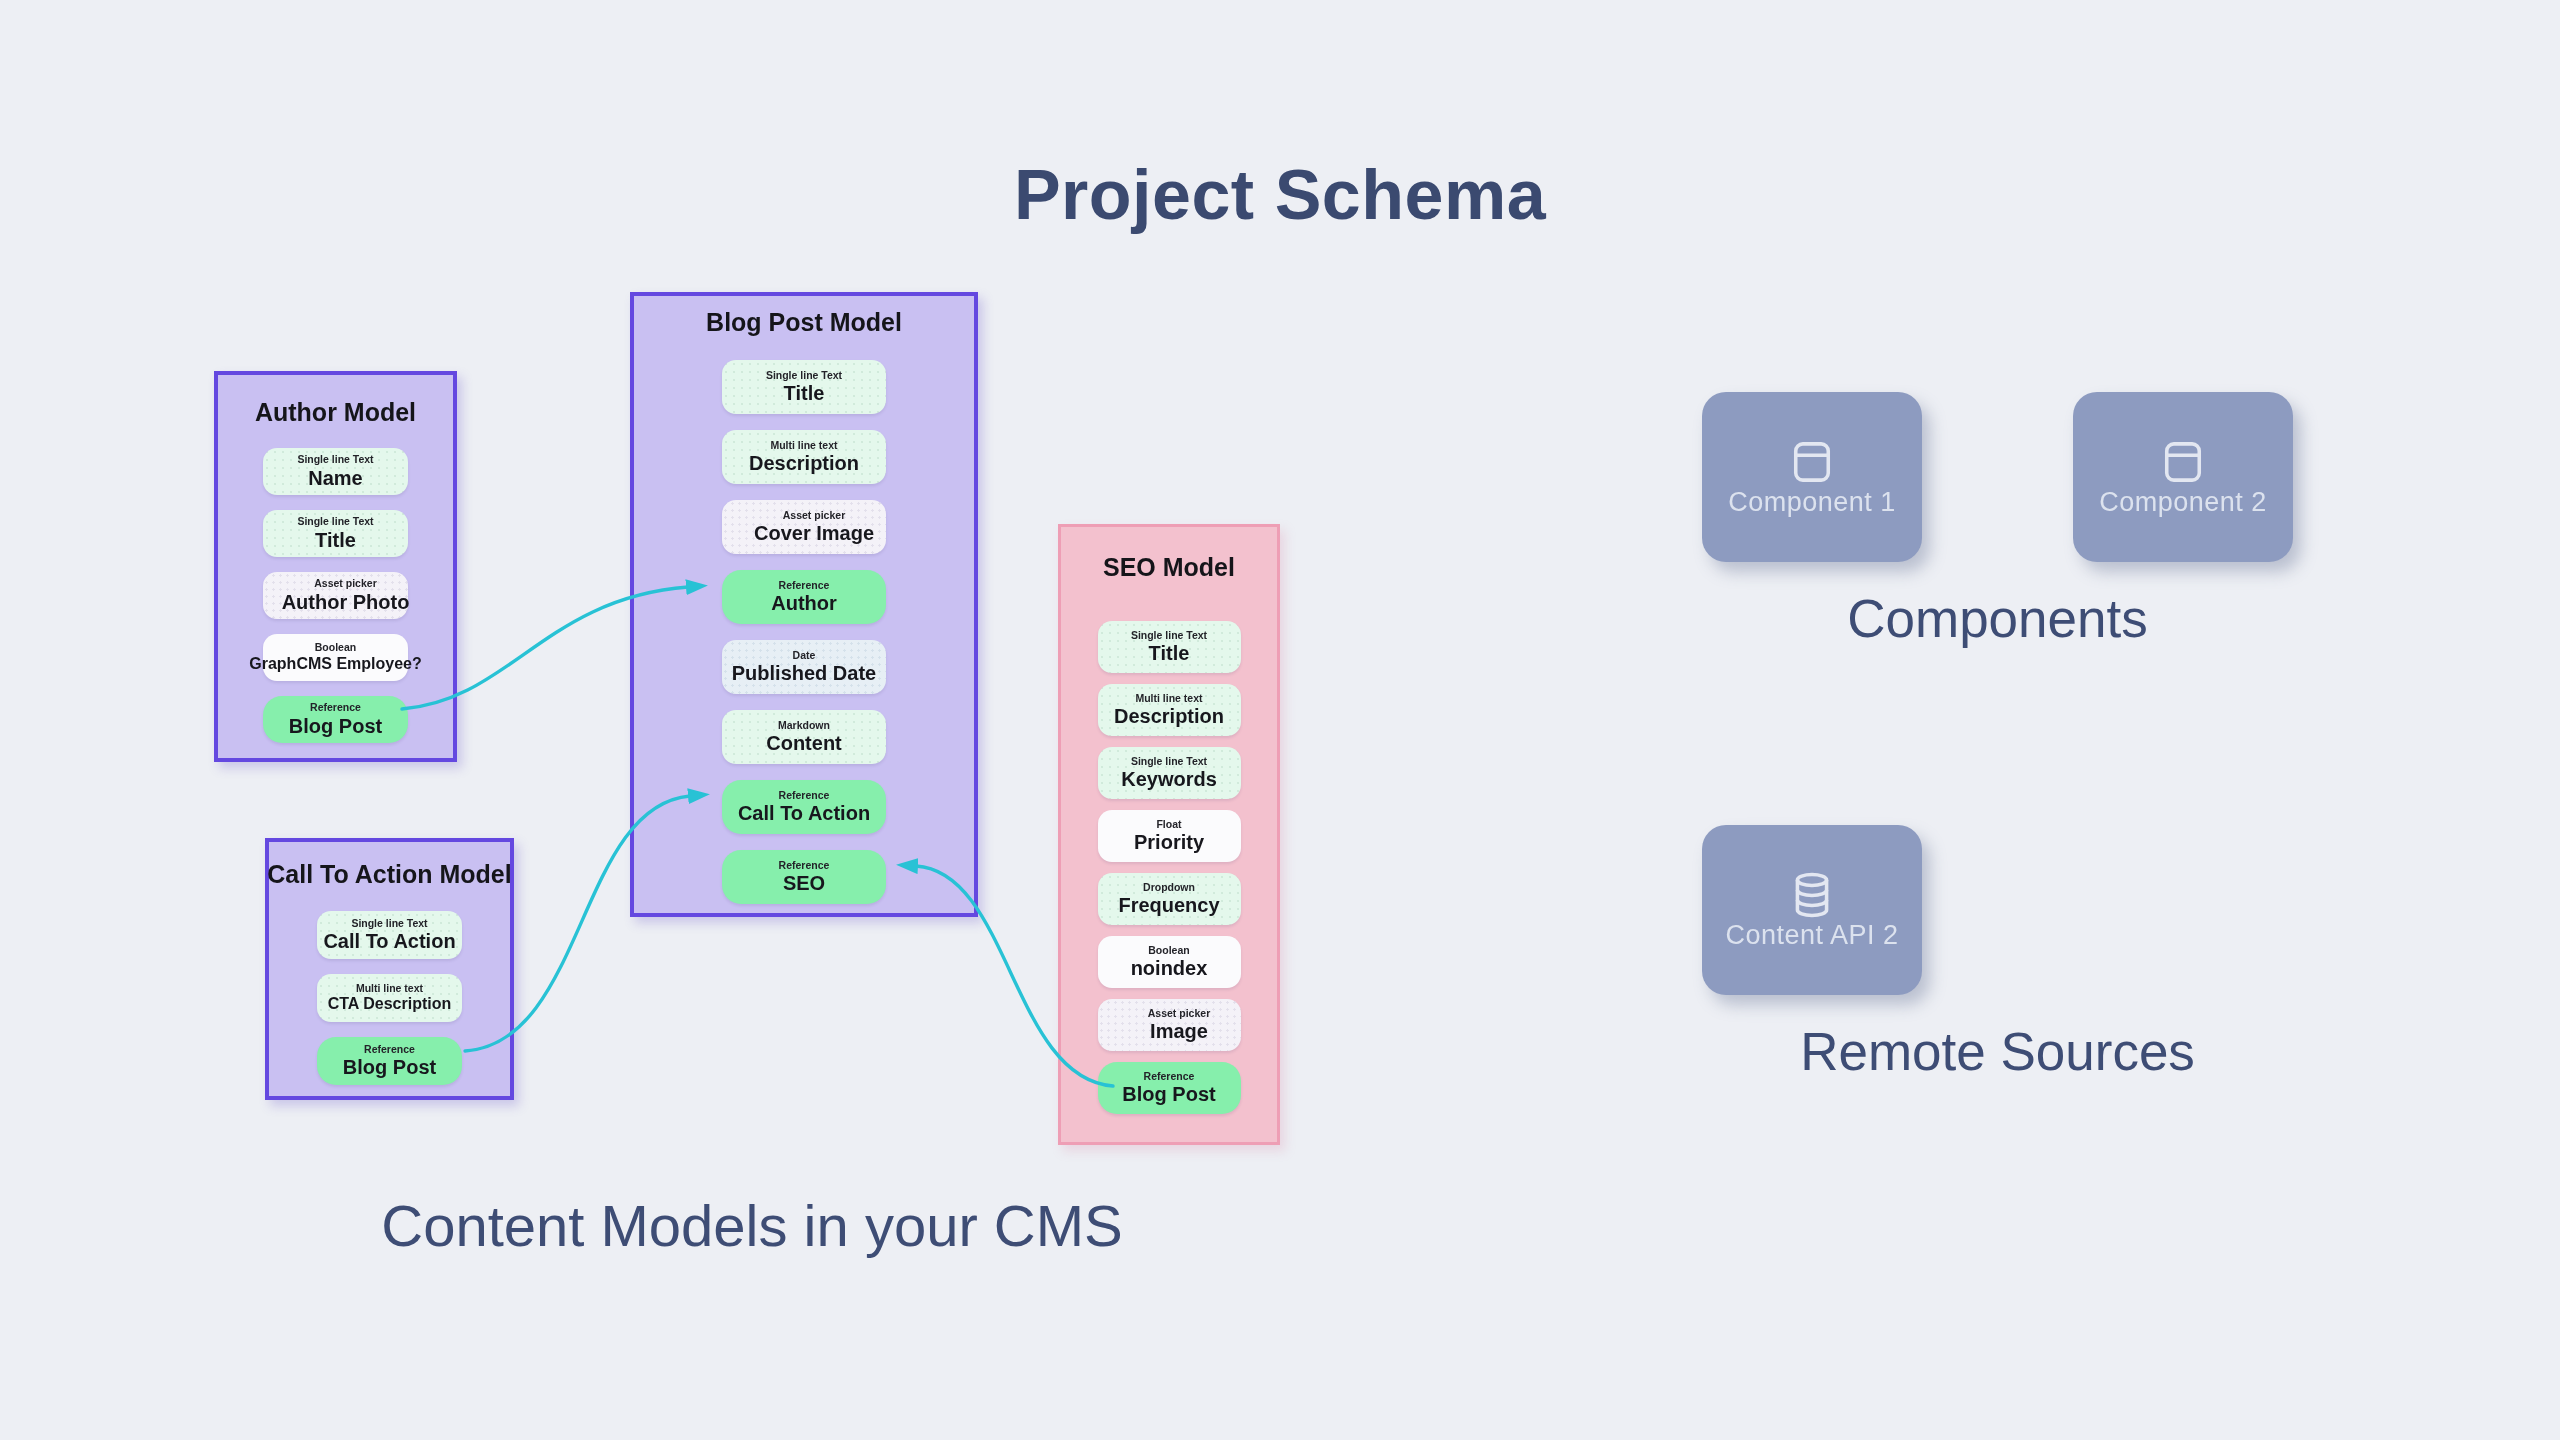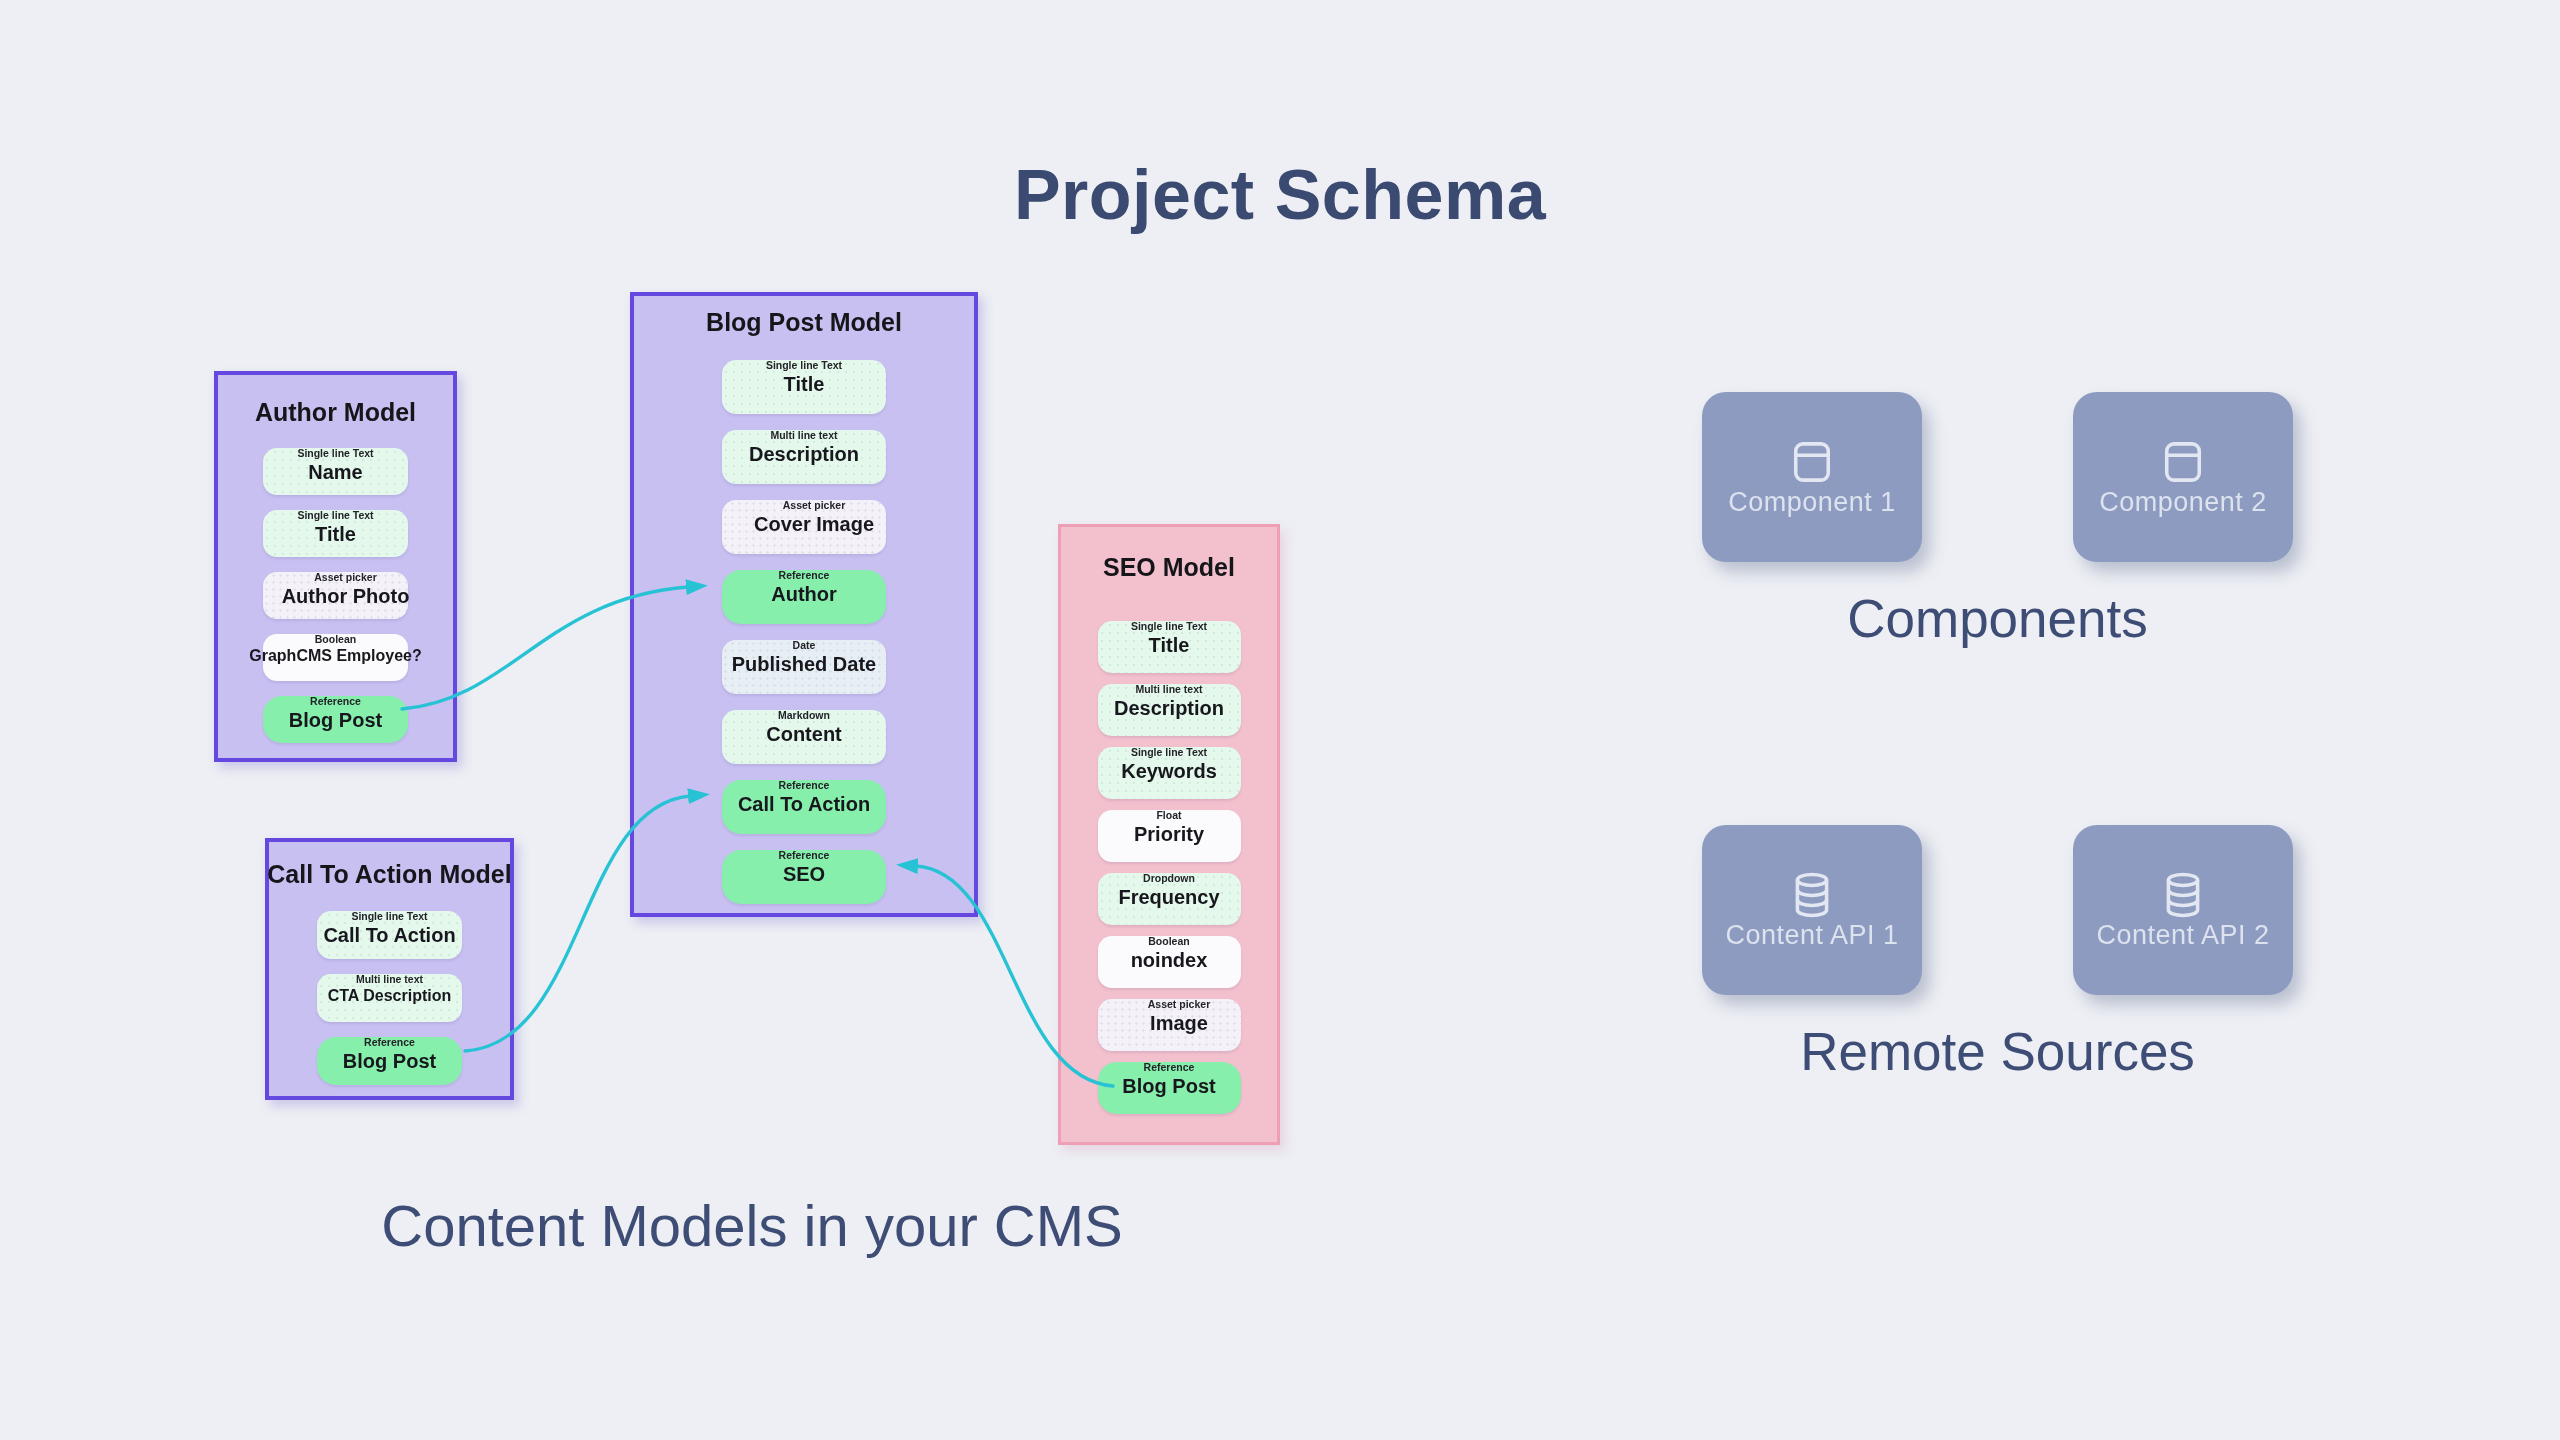--- a/index.html
+++ b/index.html
@@ -35,21 +35,21 @@
     background: #f3c1ce; border: 3px solid #ee9eb5;
     box-shadow: 5px 6px 10px rgba(220, 140, 170, 0.25);
   }
   .model-title {
     margin: 12px; font-size: 25px; font-weight: 700; color: #15151a;
     white-space: nowrap;
   }
   .fields { display: flex; flex-direction: column; align-items: center; }
   .field {
     box-sizing: border-box; border-radius: 14px;
-    display: flex; flex-direction: column; align-items: center; justify-content: flex-start;
+    display: flex; flex-direction: column; align-items: center; justify-content: center;
     gap: 2px; box-shadow: 0 2px 3px rgba(40, 30, 90, 0.10);
   }
   .field-type { font-size: 10.5px; font-weight: 700; color: #232329; line-height: 1; }
   .field-name { font-size: 20px; font-weight: 700; color: #17171d; line-height: 1.1; white-space: nowrap; }
   .field-name.small { font-size: 16px; }
 
   .variant-mint   { background: #e4f8ec;
                     background-image: radial-gradient(rgba(140,185,160,0.22) 1px, transparent 1.3px);
                     background-size: 8px 8px; }
   .variant-white  { background: #fbfbfd; }
@@ -251,29 +251,20 @@
 
   <div class="group group-remote">
     <div class="cards">
         <div class="bigcard">
           <svg viewBox="0 0 24 24" fill="none" stroke="#e3e7f1" stroke-width="1.7">
             <ellipse cx="12" cy="4.8" rx="7" ry="2.6"></ellipse>
             <path d="M5 4.8 v14.4 c0 1.45 3.15 2.6 7 2.6 s7 -1.15 7 -2.6 V4.8"></path>
             <path d="M5 9.6 c0 1.45 3.15 2.6 7 2.6 s7 -1.15 7 -2.6"></path>
             <path d="M5 14.4 c0 1.45 3.15 2.6 7 2.6 s7 -1.15 7 -2.6"></path>
           </svg>
-          <span class="bigcard-label">Content API 1</span>
-        </div>
-        <div class="bigcard">
-          <svg viewBox="0 0 24 24" fill="none" stroke="#e3e7f1" stroke-width="1.7">
-            <ellipse cx="12" cy="4.8" rx="7" ry="2.6"></ellipse>
-            <path d="M5 4.8 v14.4 c0 1.45 3.15 2.6 7 2.6 s7 -1.15 7 -2.6 V4.8"></path>
-            <path d="M5 9.6 c0 1.45 3.15 2.6 7 2.6 s7 -1.15 7 -2.6"></path>
-            <path d="M5 14.4 c0 1.45 3.15 2.6 7 2.6 s7 -1.15 7 -2.6"></path>
-          </svg>
           <span class="bigcard-label">Content API 2</span>
         </div>
       </div>
     <div class="group-label">Remote Sources</div>
   </div>
 
   <div class="caption">Content Models in your CMS</div>
 
   <svg id="arrows" width="2560" height="1440" viewBox="0 0 2560 1440">
     <defs>

